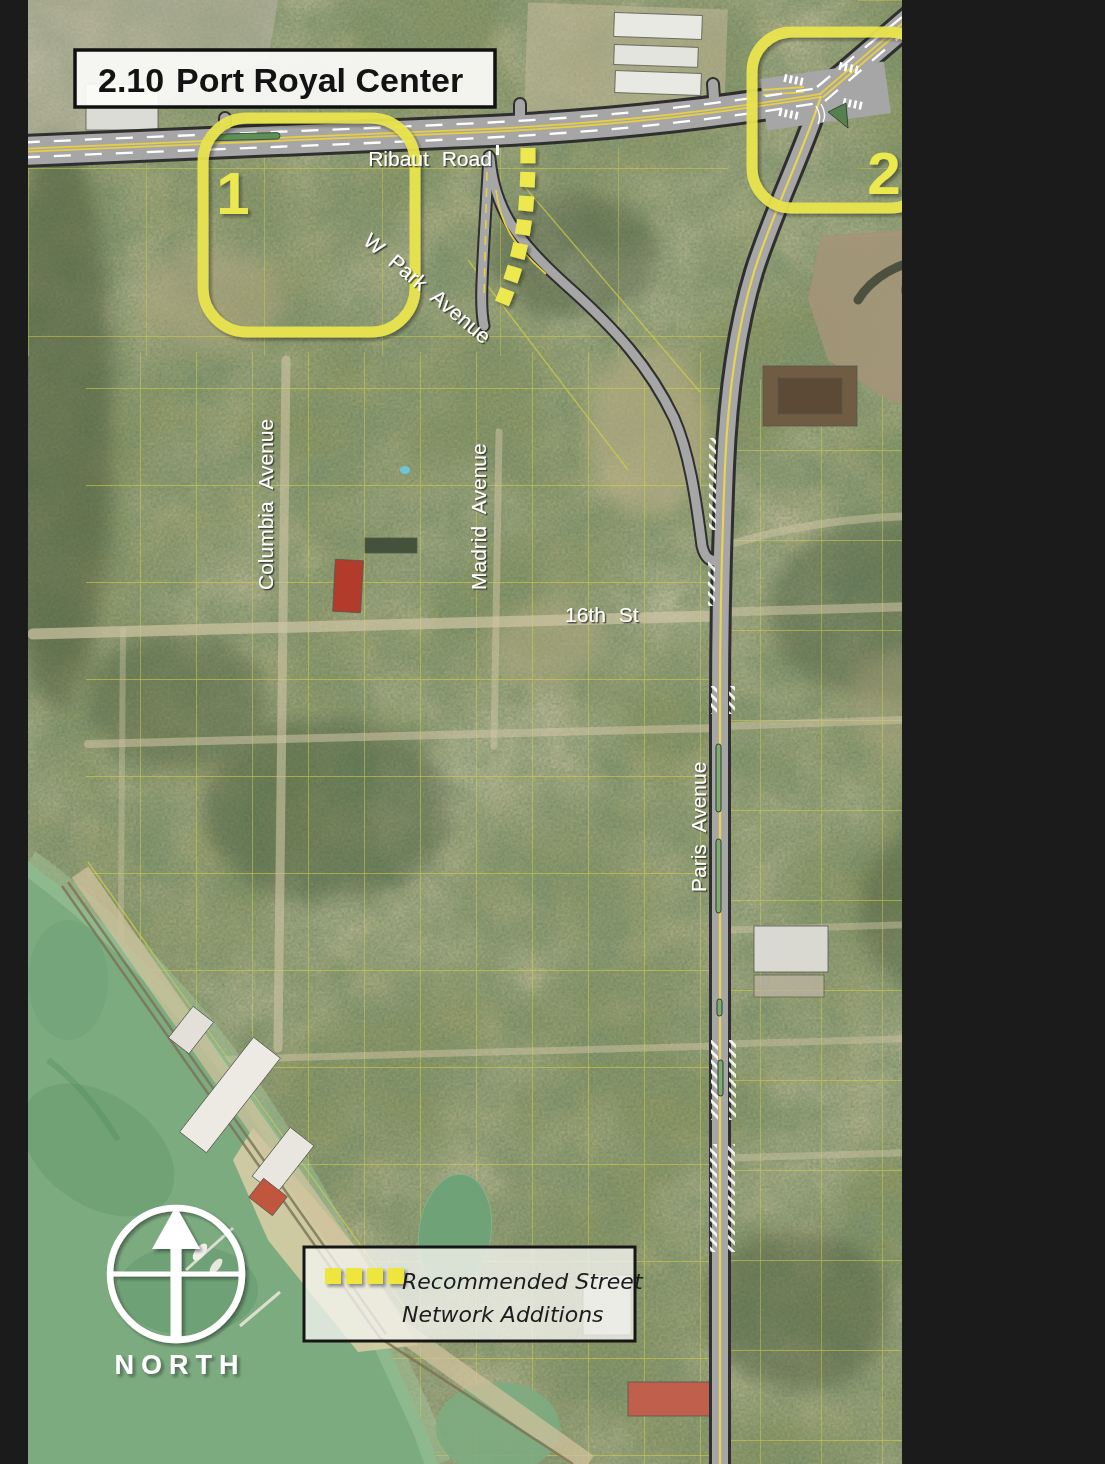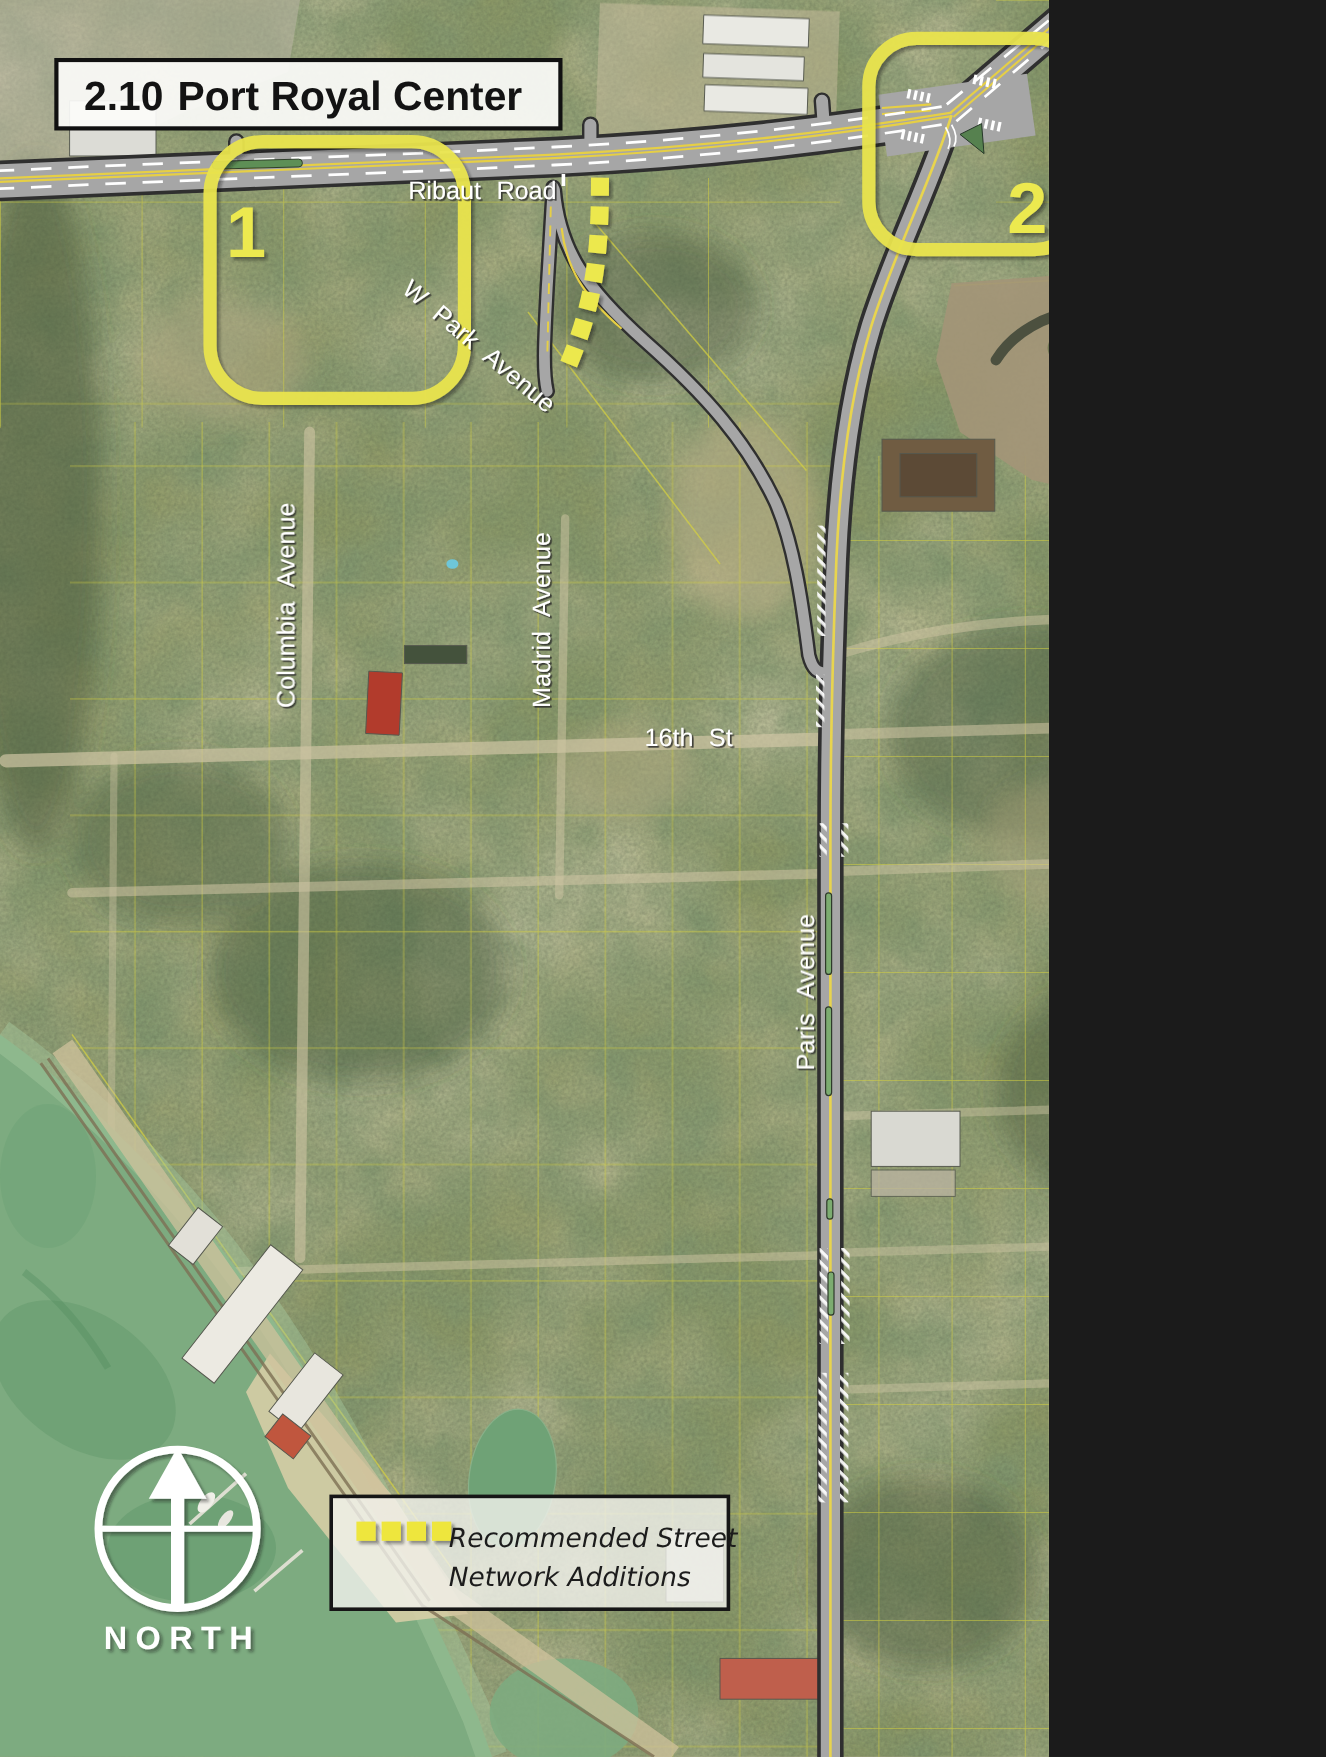--- a/index.html
+++ b/index.html
@@ -1,16 +1,16 @@
 <!DOCTYPE html>
 <html><head>
 <meta charset="utf-8">
 <style>
   html,body{margin:0;padding:0;background:#1b1b1b;}
-  .page{position:relative;width:874px;height:1464px;overflow:hidden;background:#fef9c3;}
+  .page{position:relative;width:874px;height:1464px;overflow:hidden;background:#ec4899;margin-left:28px;}
   svg{display:block;}
   .maplabel{font-family:"Liberation Sans",sans-serif;font-size:21px;fill:#ffffff;word-spacing:7px;}
   .titletxt{font-family:"Liberation Sans",sans-serif;font-weight:bold;font-size:34px;fill:#131313;}
   .legtxt{font-family:"DejaVu Sans",sans-serif;font-style:italic;font-size:22px;fill:#1c1c1c;}
   .northtxt{font-family:"Liberation Sans",sans-serif;font-weight:bold;font-size:27px;fill:#ffffff;letter-spacing:7px;}
   .callout-num{font-family:"Liberation Sans",sans-serif;font-weight:bold;font-size:60px;fill:#ece94f;}
 </style>
 </head>
 <body>
 

